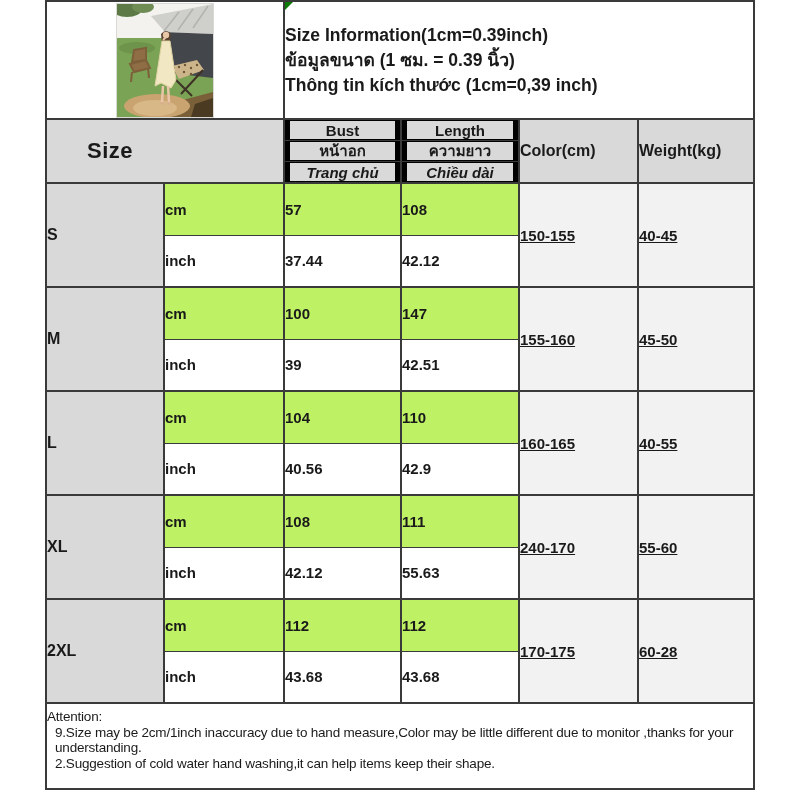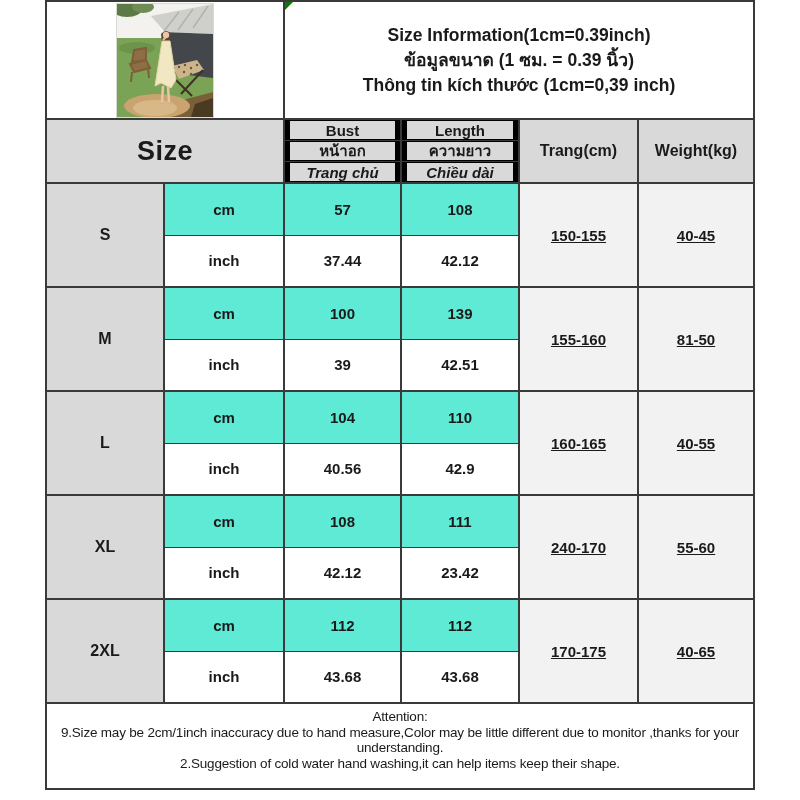--- a/index.html
+++ b/index.html
@@ -4,47 +4,47 @@
 <style>
   html,body{margin:0;padding:0;}
   body{
     width:800px;height:800px;background:#ffffff;position:relative;
     font-family:"Liberation Sans","DejaVu Sans",sans-serif;
     color:#1a1a1a;
   }
   .sheet{position:absolute;left:45px;top:0;width:708px;}
   table{border-collapse:collapse;table-layout:fixed;width:708px;}
   td{
-    border:2px solid #3a3a3a;text-align:center;vertical-align:middle;
+    border:2px solid #3a3a3a;text-align:left;vertical-align:middle;
     font-weight:bold;padding:0;overflow:hidden;
   }
   
   tr.r-photo{height:118px;}
   .photo-cell{background:#ffffff;}
   .photo-frame{width:96px;height:113px;margin:0 auto;border:1px solid #d8d8d4;}
   .title-cell{background:#ffffff;font-size:17.5px;line-height:25px;}
   
   tr.r-sub{height:21px;}
   .hdr{background:#d9d9d9;}
-  .size-hdr{font-size:27px;letter-spacing:0.5px;}
+  .size-hdr{font-size:22px;letter-spacing:0.5px;padding-left:40px;}
   .colhdr{font-size:16px;}
   .sub{background:#000000;border-top-width:1px;border-bottom-width:1px;font-size:15px;}
   .sub.top2{border-top-width:2px;}
   .sub.bot2{border-bottom-width:2px;font-style:italic;}
   .sub .box{
     display:flex;align-items:center;justify-content:center;
     background:#d9d9d9;margin:1px 5px;height:18px;
   }
   
   tr.r-data{height:52px;}
   .size-label{background:#d9d9d9;font-size:16px;}
-  .cmrow{background:#5eead4;}
+  .cmrow{background:#bef264;}
   .inchrow{background:#ffffff;}
   .cmrow.thinb{border-bottom-width:1px;}
-  .inchrow.thint{border-top-width:1px;border-radius:12px;}
+  .inchrow.thint{border-top-width:1px;}
   .val{font-size:15px;}
   .range-cell{background:#f2f2f2;font-size:15px;text-decoration:underline;}
   
   tr.r-att{height:86px;}
   .attention-cell{
     background:#ffffff;font-weight:normal;font-size:13.5px;line-height:15.5px;
     font-stretch:condensed;letter-spacing:-0.2px;vertical-align:top;
     padding-top:5px;
     margin-left:39px;
   }
@@ -117,21 +117,21 @@
     </tr>
 
     <tr class="r-sub">
       <td class="hdr size-hdr" colspan="2" rowspan="3">Size</td>
       <td class="sub top2">
             <div class="box">Bust</div>
           </td>
       <td class="sub top2">
             <div class="box">Length</div>
           </td>
-      <td class="hdr colhdr" rowspan="3">Trang(cm)</td>
+      <td class="hdr colhdr" rowspan="3">Color(cm)</td>
       <td class="hdr colhdr" rowspan="3">Weight(kg)</td>
     </tr>
     <tr class="r-sub">
       <td class="sub">
             <div class="box">หน้าอก</div>
           </td>
       <td class="sub">
             <div class="box">ความยาว</div>
           </td>
     </tr>
@@ -155,23 +155,23 @@
     <tr class="r-data">
       <td class="inchrow thint val">inch</td>
       <td class="inchrow thint val">37.44</td>
       <td class="inchrow thint val">42.12</td>
     </tr>
 
     <tr class="r-data">
       <td class="size-label" rowspan="2">M</td>
       <td class="cmrow thinb val">cm</td>
       <td class="cmrow thinb val">100</td>
-      <td class="cmrow thinb val">139</td>
+      <td class="cmrow thinb val">147</td>
       <td class="range-cell" rowspan="2">155-160</td>
-      <td class="range-cell" rowspan="2">81-50</td>
+      <td class="range-cell" rowspan="2">45-50</td>
     </tr>
     <tr class="r-data">
       <td class="inchrow thint val">inch</td>
       <td class="inchrow thint val">39</td>
       <td class="inchrow thint val">42.51</td>
     </tr>
 
     <tr class="r-data">
       <td class="size-label" rowspan="2">L</td>
       <td class="cmrow thinb val">cm</td>
@@ -190,30 +190,30 @@
       <td class="size-label" rowspan="2">XL</td>
       <td class="cmrow thinb val">cm</td>
       <td class="cmrow thinb val">108</td>
       <td class="cmrow thinb val">111</td>
       <td class="range-cell" rowspan="2">240-170</td>
       <td class="range-cell" rowspan="2">55-60</td>
     </tr>
     <tr class="r-data">
       <td class="inchrow thint val">inch</td>
       <td class="inchrow thint val">42.12</td>
-      <td class="inchrow thint val">23.42</td>
+      <td class="inchrow thint val">55.63</td>
     </tr>
 
     <tr class="r-data">
       <td class="size-label" rowspan="2">2XL</td>
       <td class="cmrow thinb val">cm</td>
       <td class="cmrow thinb val">112</td>
       <td class="cmrow thinb val">112</td>
       <td class="range-cell" rowspan="2">170-175</td>
-      <td class="range-cell" rowspan="2">40-65</td>
+      <td class="range-cell" rowspan="2">60-28</td>
     </tr>
     <tr class="r-data">
       <td class="inchrow thint val">inch</td>
       <td class="inchrow thint val">43.68</td>
       <td class="inchrow thint val">43.68</td>
     </tr>
 
     <tr class="r-att">
       <td class="attention-cell" colspan="6">
         <div>Attention:</div>

